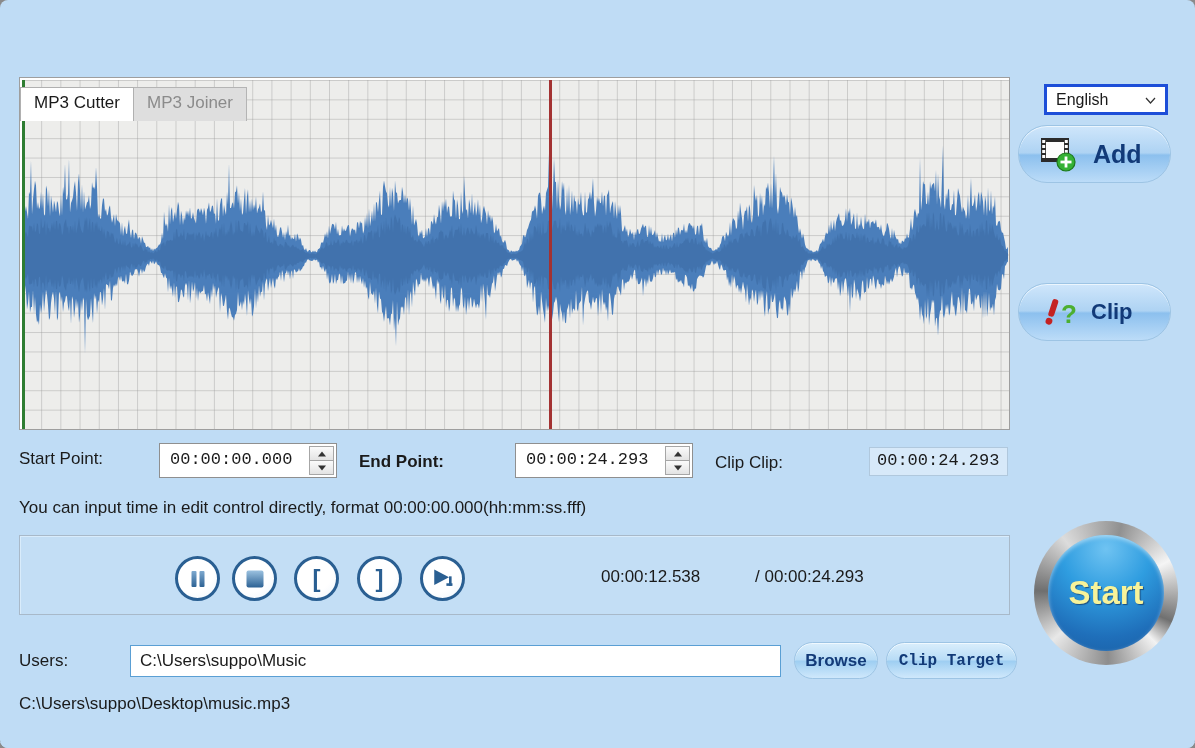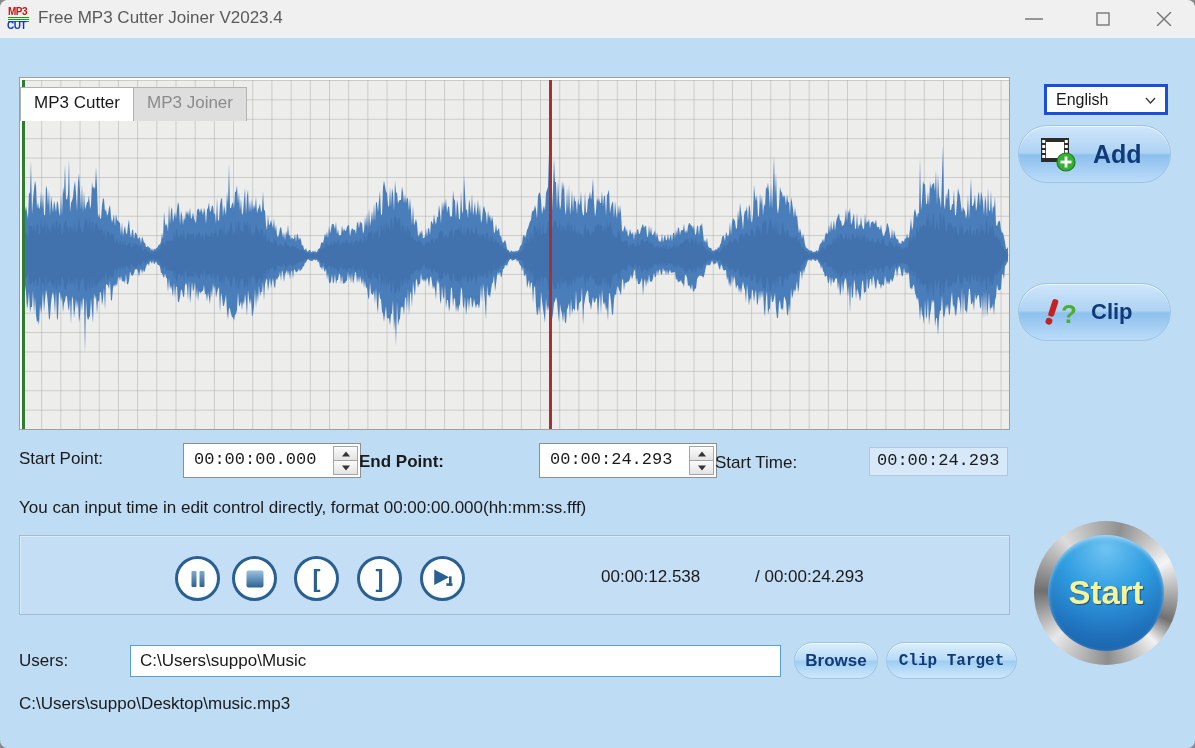--- a/index.html
+++ b/index.html
@@ -164,21 +164,20 @@
   #label-start-point {
     position: absolute; left: 19px; top: 449px;
     font-size: 17px; color: #1a1a1a;
   }
   .spin-field {
     position: absolute;
     height: 35px;
     background: #ffffff;
     border: 1px solid #8f8f8f;
     box-sizing: border-box;
-    margin-left: 24px;
   }
   .spin-field .val {
     position: absolute; left: 10px; top: 6px;
     font-size: 17px; color: #1a1a1a;
     font-family: "Liberation Mono", monospace;
   }
   .spinner {
     position: absolute; right: 2px; top: 2px;
     width: 25px; height: 29px;
     display: flex; flex-direction: column;
@@ -382,45 +381,20 @@
     position: absolute; left: 0; bottom: 0;
     width: 1195px; height: 6px;
     background: #bfdcf5;
   }
 </style>
 </head>
 <body>
 
 <div id="app-window">
 
-  <div id="title-bar">
-    <div id="app-icon">
-      <div class="mp3">MP3</div>
-      <div class="bars"></div>
-      <div class="cut">CUT</div>
-    </div>
-    <div id="window-title">Free MP3 Cutter Joiner V2023.4</div>
-
-    <div class="win-btn" id="btn-minimize">
-      <svg width="20" height="14" viewBox="0 0 20 14">
-          <line x1="1" y1="7" x2="19" y2="7" stroke="#777" stroke-width="1.4"></line>
-        </svg>
-    </div>
-    <div class="win-btn" id="btn-maximize">
-      <svg width="20" height="14" viewBox="0 0 20 14">
-          <rect x="4" y="1" width="12" height="12" fill="none" stroke="#777" stroke-width="1.4"></rect>
-        </svg>
-    </div>
-    <div class="win-btn" id="btn-close">
-      <svg width="20" height="14" viewBox="0 0 20 14">
-        <line x1="3" y1="0" x2="17" y2="14" stroke="#777" stroke-width="1.4"></line>
-        <line x1="17" y1="0" x2="3" y2="14" stroke="#777" stroke-width="1.4"></line>
-      </svg>
-    </div>
-  </div>
 
   <div id="header-row">
     <div class="tab" id="tab-mp3-cutter">
       <span>MP3 Cutter</span>
     </div>
     <div class="tab" id="tab-mp3-joiner">
       <span>MP3 Joiner</span>
     </div>
 
     <div id="link-how-to">how to use the software</div>
@@ -464,21 +438,21 @@
     <div class="spinner">
       <div class="up">
           <i class="tri"></i>
         </div>
       <div class="down">
           <i class="tri"></i>
         </div>
     </div>
   </div>
 
-  <div id="label-clip-time">Start Time:</div>
+  <div id="label-clip-time">Clip Clip:</div>
   <div id="field-clip-time">
     <div class="val">00:00:24.293</div>
   </div>
 
   <div id="hint-text">You can input time in edit control directly, format 00:00:00.000(hh:mm:ss.fff)</div>
 
   <div id="player-panel"></div>
 
   <div class="transport-btn" id="btn-pause">
     <span class="pause-bars">

